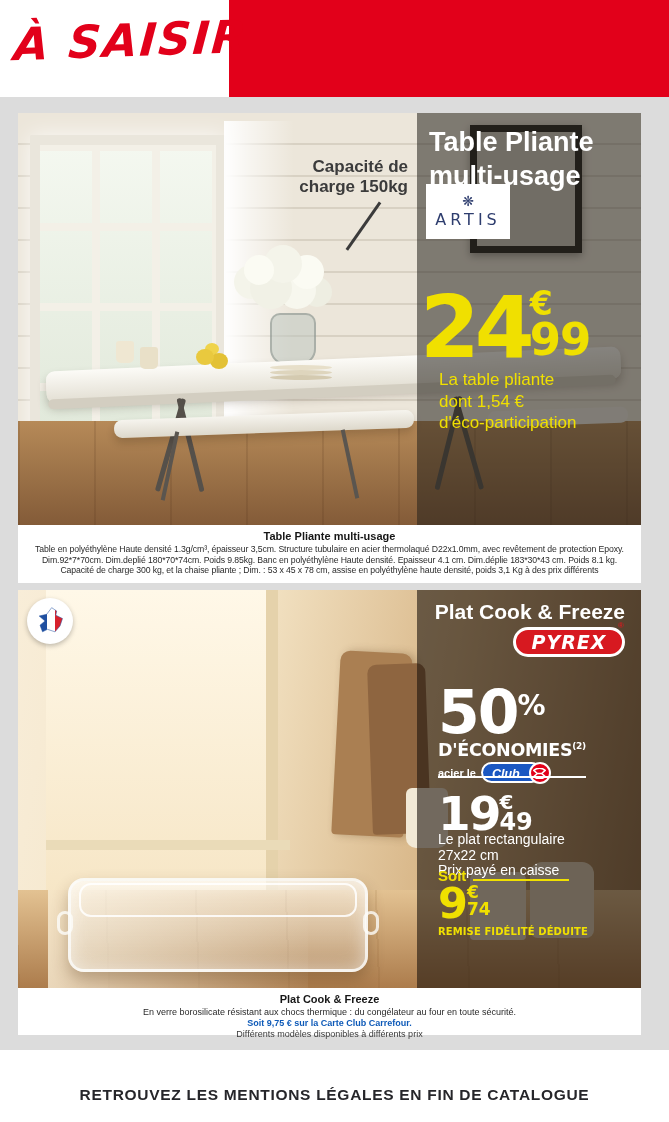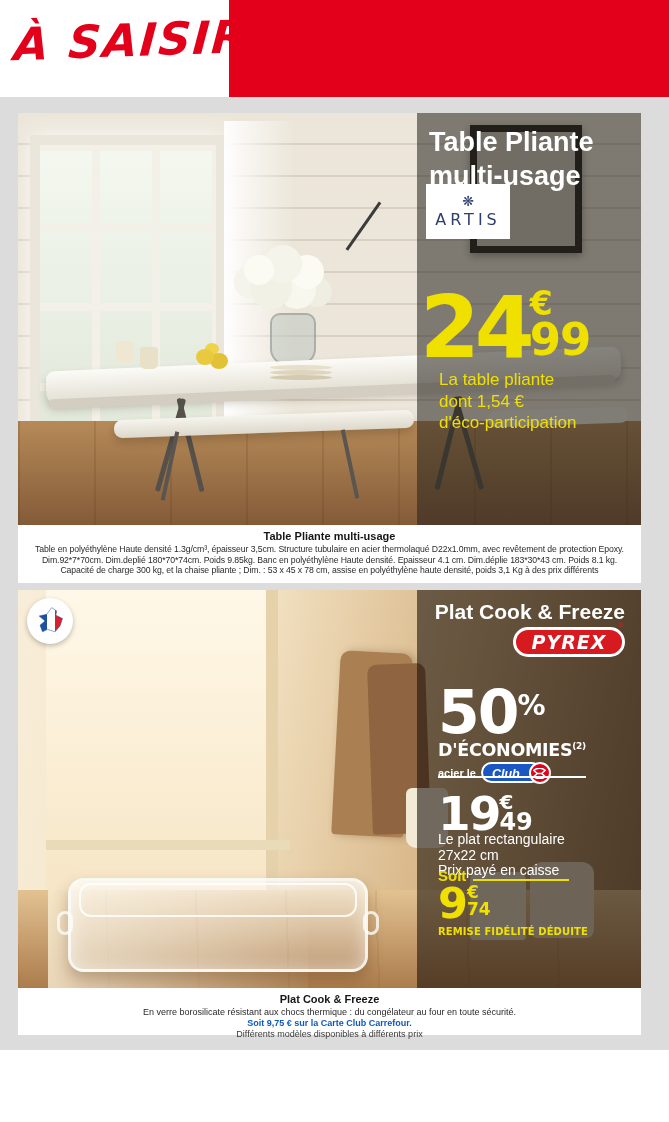--- a/index.html
+++ b/index.html
@@ -207,20 +207,24 @@
     <div class="s1-leg c"></div>
     <div class="s1-leg d"></div>
     <div class="s1-bench"></div>
     <div class="s1-bench2"></div>
     <div class="s1-benchleg a"></div>
     <div class="s1-benchleg b"></div>
     <div class="s1-lemons"></div>
     <div class="s1-plates"></div>
     <div class="s1-mug"></div>
 
+    <div class="annot">
+      <div>Capacité de</div>
+      <div>charge 150kg</div>
+    </div>
     <div class="annot-line"></div>
 
     <div class="overlay overlay1">
       <div class="p1-title">Table Pliante multi-usage</div>
       <div class="artis-box">
         <div class="artis-sun">❋</div>
         <div class="artis-name">ARTIS</div>
       </div>
       <div class="p1-price price-row yellow">
         <span class="p1-euros">24</span>
@@ -324,14 +328,15 @@
     </div>
   </div>
 
   <div class="desc-box desc2">
     <div class="desc-title">Plat Cook &amp; Freeze</div>
     <div class="desc-body2">En verre borosilicate résistant aux chocs thermique : du congélateur au four en toute sécurité.</div>
     <div class="desc-blue">Soit 9,75 € sur la Carte Club Carrefour.</div>
     <div class="desc-gray">Différents modèles disponibles à différents prix</div>
   </div>
 
+  <div class="footer-note">RETROUVEZ LES MENTIONS LÉGALES EN FIN DE CATALOGUE</div>
 
 </div>
 
 </body></html>

